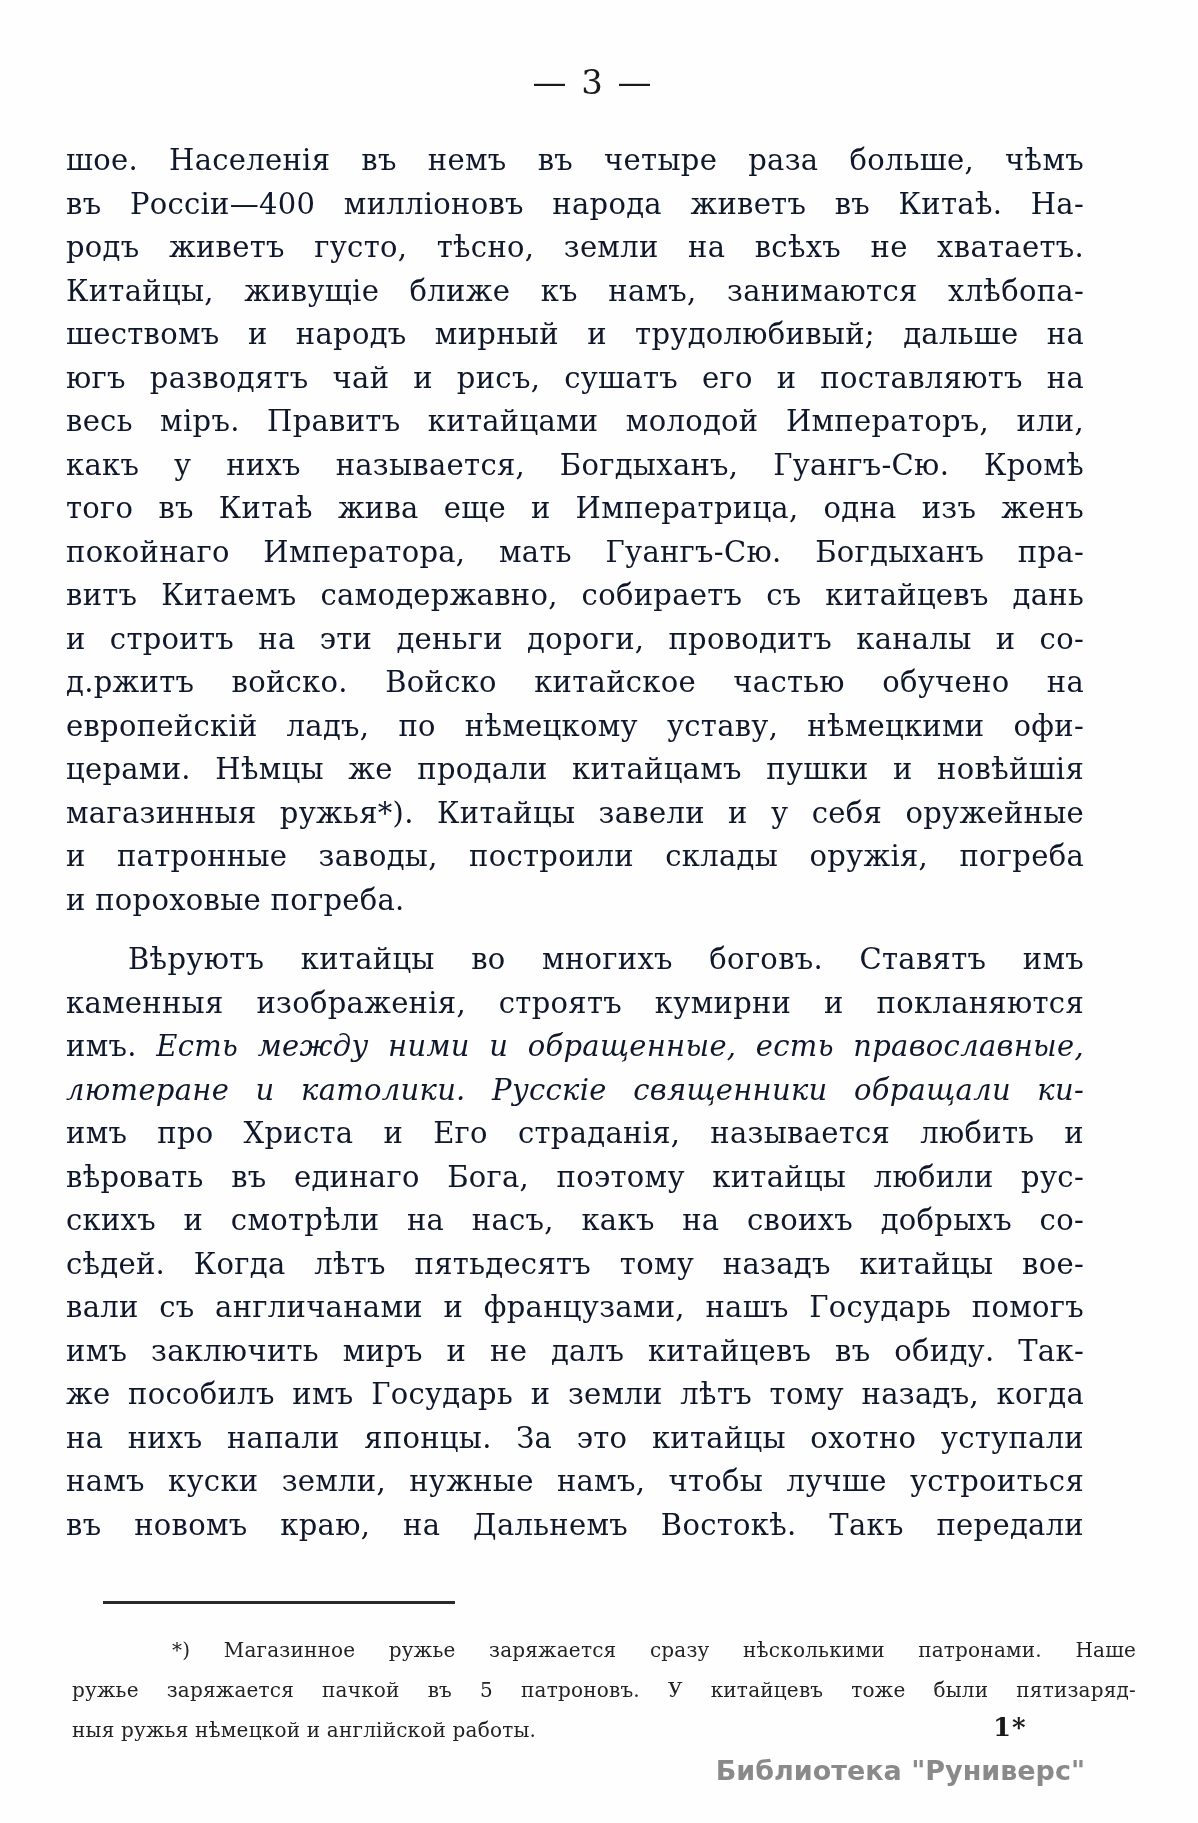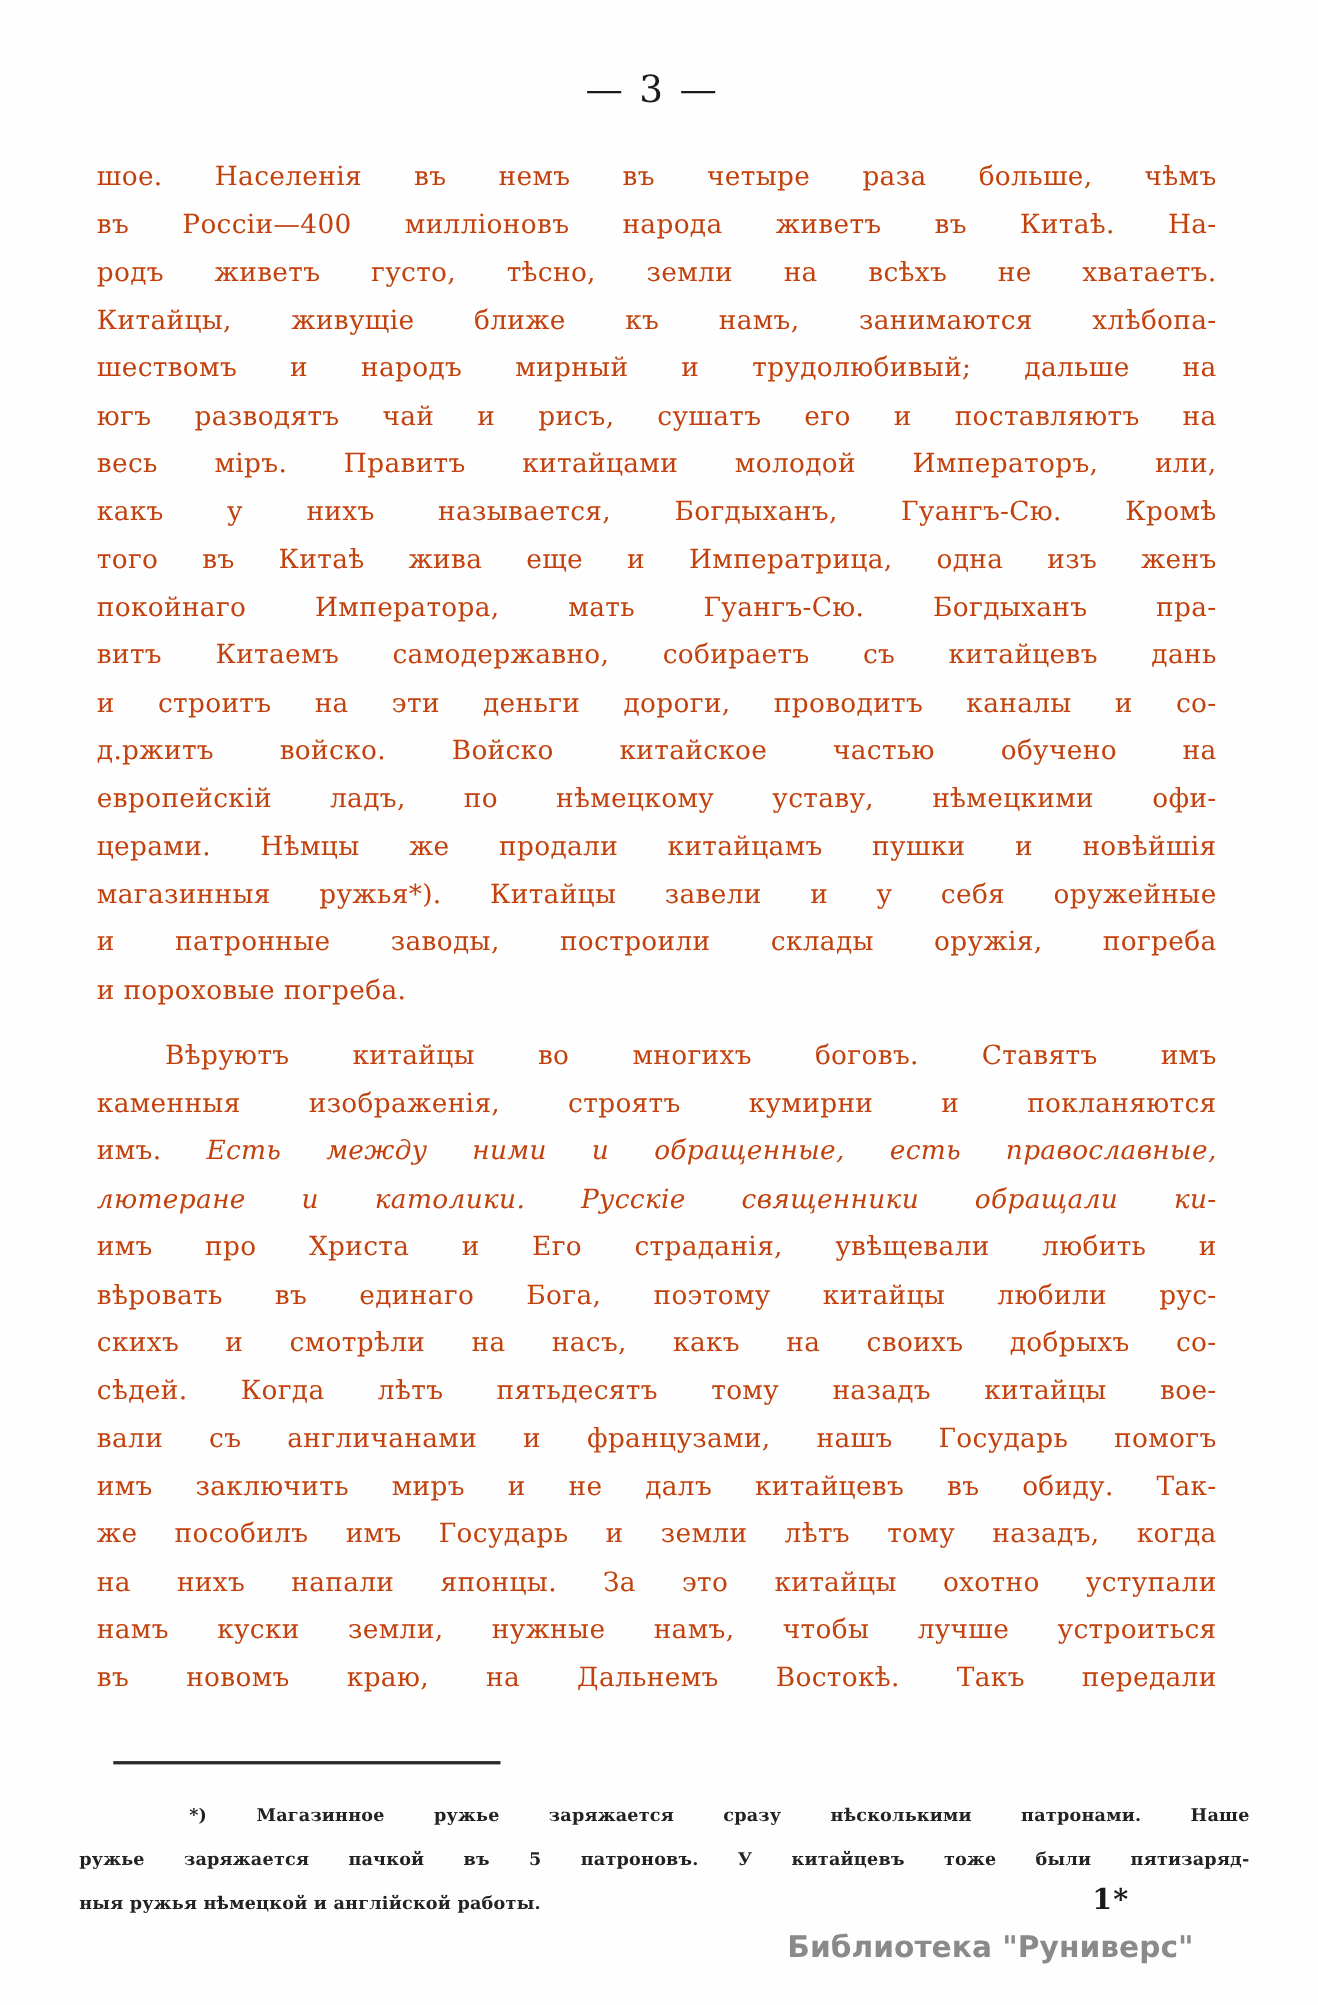--- a/index.html
+++ b/index.html
@@ -21,24 +21,24 @@
     left: 84px;
     width: 1018px;
     text-align: center;
     font-size: 34px;
     letter-spacing: 2px;
     color: #1a1a1a;
   }
   .body-text {
     position: absolute;
     top: 139px;
-    left: 88px;
+    left: 66px;
     width: 1018px;
-    font-size: 24px;
-    color: #c2410c;
+    font-size: 29px;
+    color: #0f172a;
     letter-spacing: 0.3px;
   }
   .body-text .line {
     height: 43.5px;
     line-height: 43.5px;
     white-space: nowrap;
     text-align: justify;
     text-align-last: justify;
     overflow: visible;
   }
@@ -60,22 +60,22 @@
     left: 103px;
     width: 352px;
     height: 3px;
     background: #2a2a2a;
   }
   .footnote {
     position: absolute;
     top: 1614px;
     left: 72px;
     width: 1064px;
-    font-size: 16px;
-    font-weight: bold;
+    font-size: 20px;
+    font-weight: normal;
     color: #222222;
     letter-spacing: 0.2px;
   }
   .footnote .line {
     height: 40px;
     line-height: 40px;
     text-align: justify;
     text-align-last: justify;
   }
   .footnote .line.no-j {
@@ -132,21 +132,21 @@
         <div class="line"><span>церами. Нѣмцы же продали китайцамъ пушки и новѣйшія</span></div>
         <div class="line"><span>магазинныя ружья*). Китайцы завели и у себя оружейные</span></div>
         <div class="line"><span>и патронные заводы, построили склады оружія, погреба</span></div>
         <div class="line no-j"><span>и пороховые погреба.</span></div>
       </div>
     <div>
         <div class="line ind"><span>Вѣруютъ китайцы во многихъ боговъ. Ставятъ имъ</span></div>
         <div class="line"><span>каменныя изображенія, строятъ кумирни и покланяются</span></div>
         <div class="line"><span>имъ. </span><span class="it">Есть между ними и обращенные, есть православные,</span></div>
         <div class="line"><span class="it">лютеране и католики. Русскіе священники обращали ки-</span></div>
-        <div class="line"><span>имъ про Христа и Его страданія, увѣщевали любить и</span></div>
+        <div class="line"><span>имъ про Христа и Его страданія, называется любить и</span></div>
         <div class="line"><span>вѣровать въ единаго Бога, поэтому китайцы любили рус-</span></div>
         <div class="line"><span>скихъ и смотрѣли на насъ, какъ на своихъ добрыхъ со-</span></div>
         <div class="line"><span>сѣдей. Когда лѣтъ пятьдесятъ тому назадъ китайцы вое-</span></div>
         <div class="line"><span>вали съ англичанами и французами, нашъ Государь помогъ</span></div>
         <div class="line"><span>имъ заключить миръ и не далъ китайцевъ въ обиду. Так-</span></div>
         <div class="line"><span>же пособилъ имъ Государь и земли лѣтъ тому назадъ, когда</span></div>
         <div class="line"><span>на нихъ напали японцы. За это китайцы охотно уступали</span></div>
         <div class="line"><span>намъ куски земли, нужные намъ, чтобы лучше устроиться</span></div>
         <div class="line"><span>въ новомъ краю, на Дальнемъ Востокѣ. Такъ передали</span></div>
       </div>

